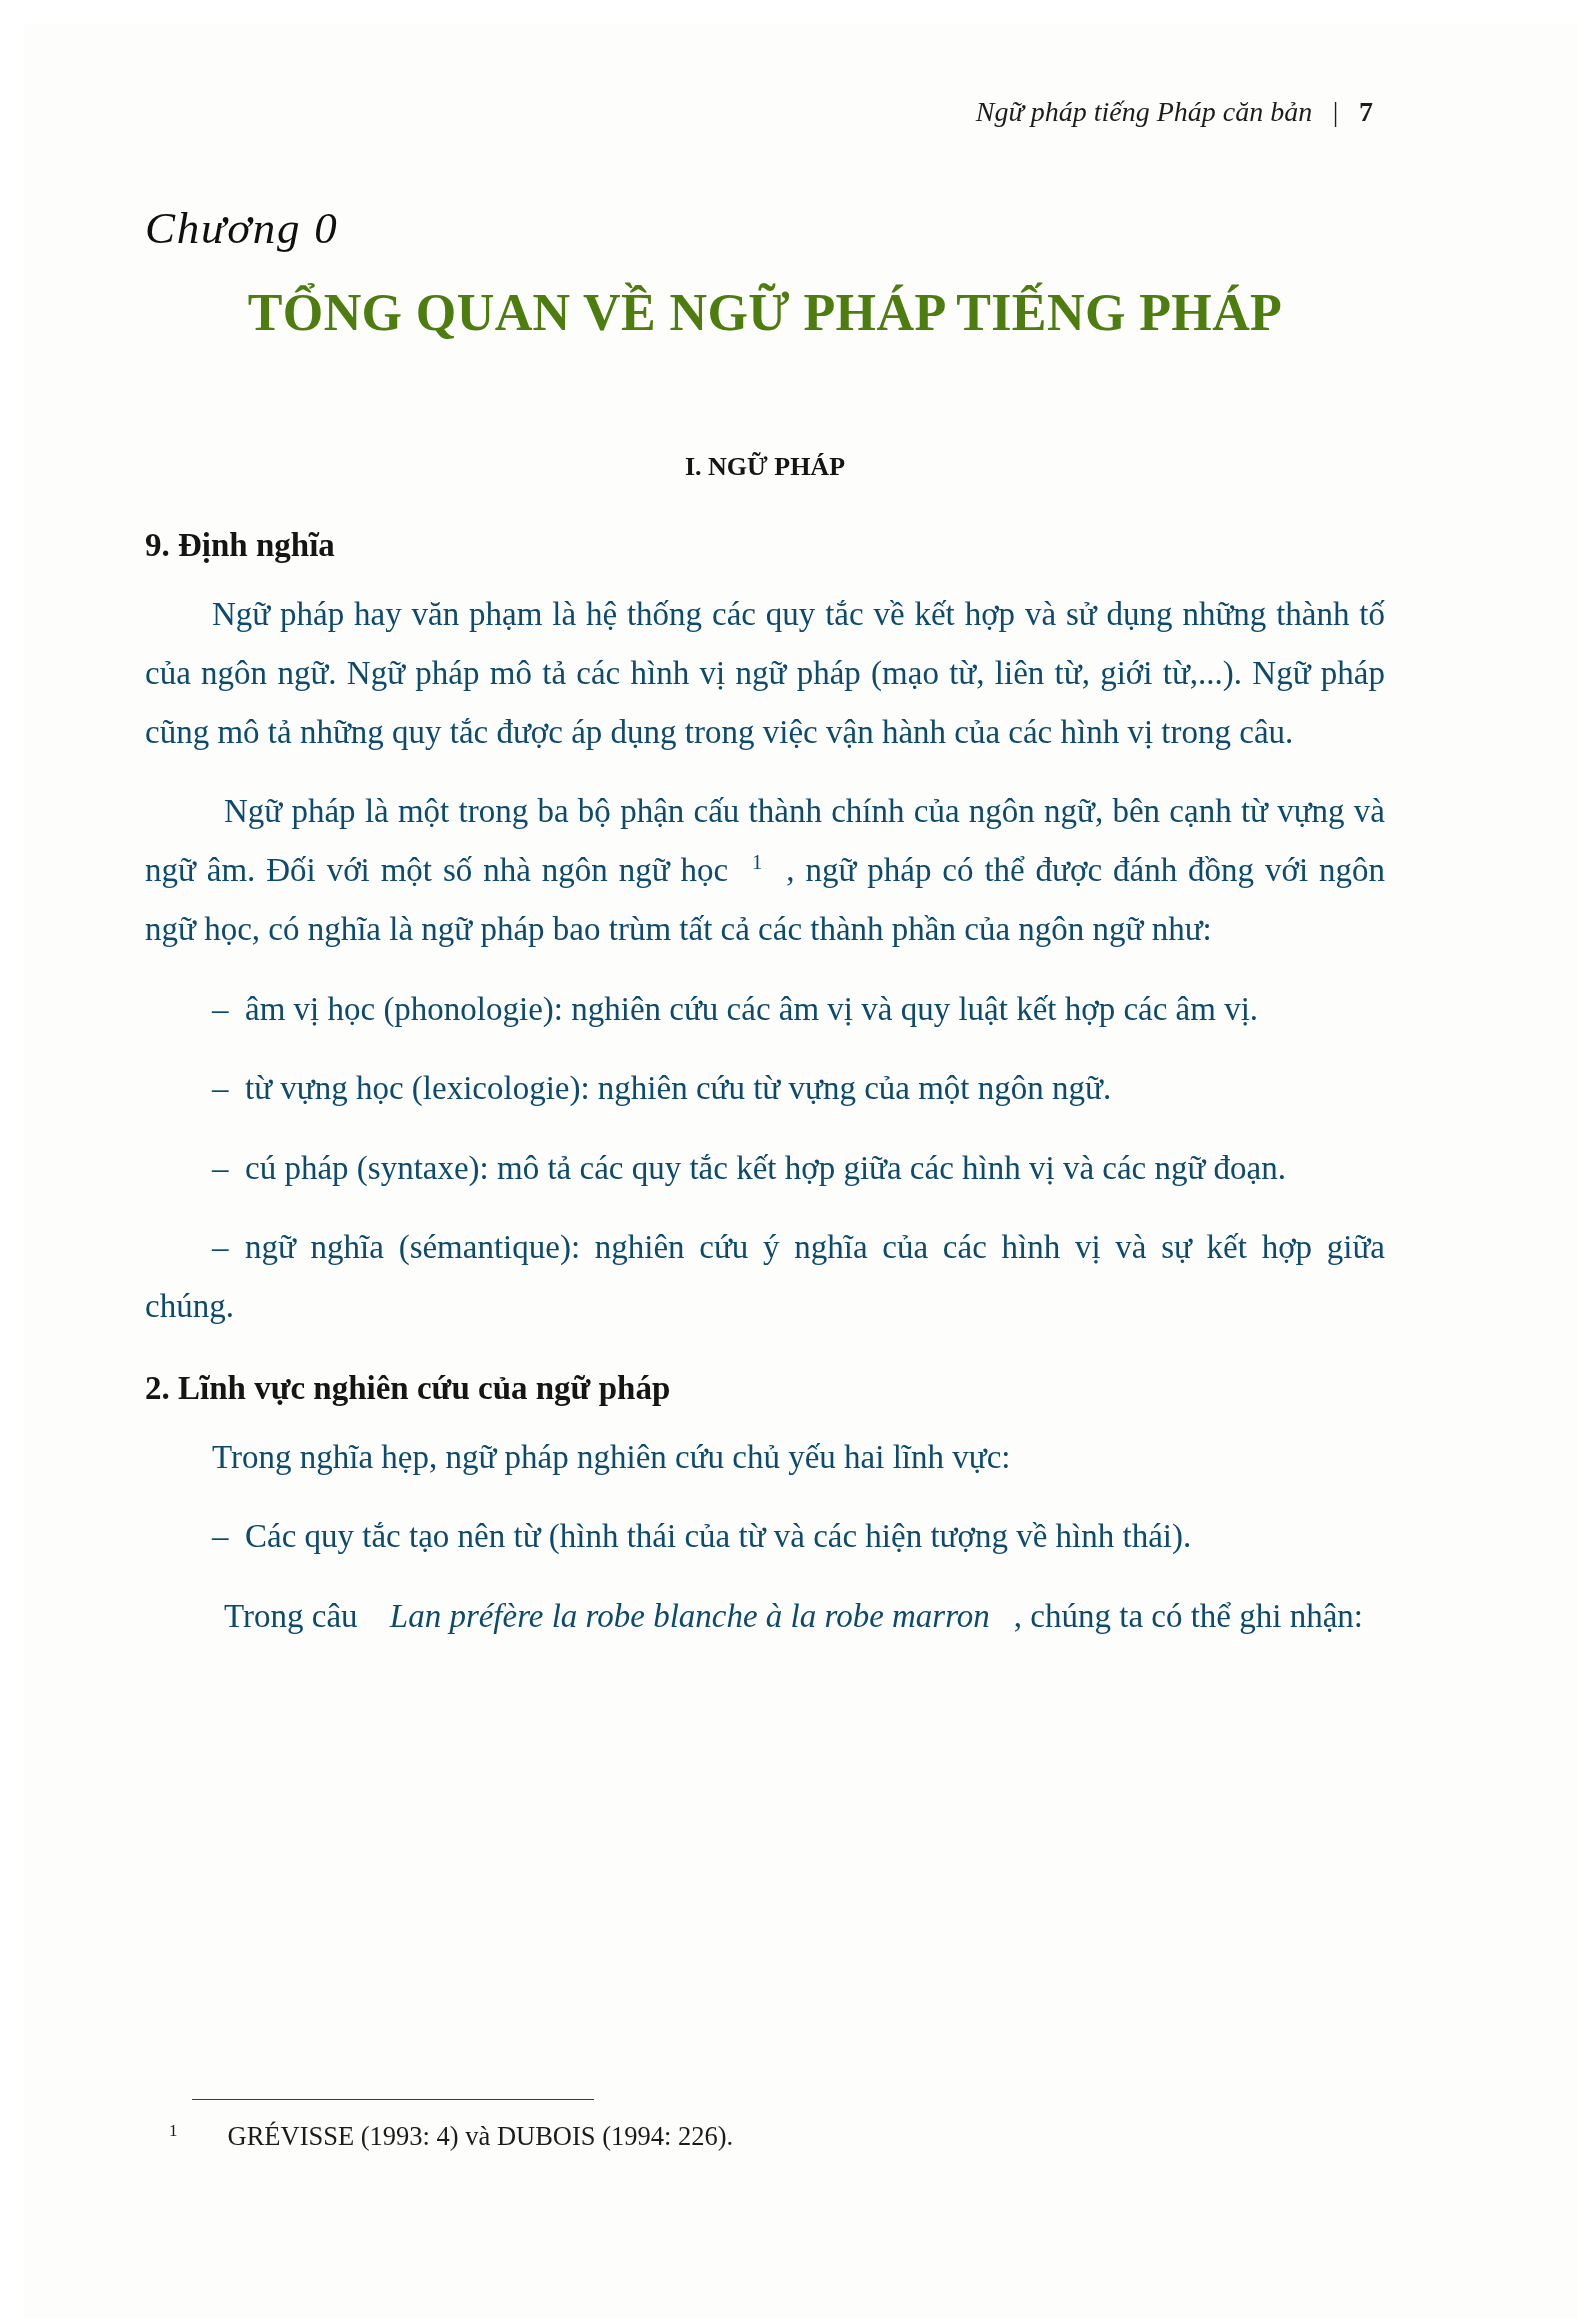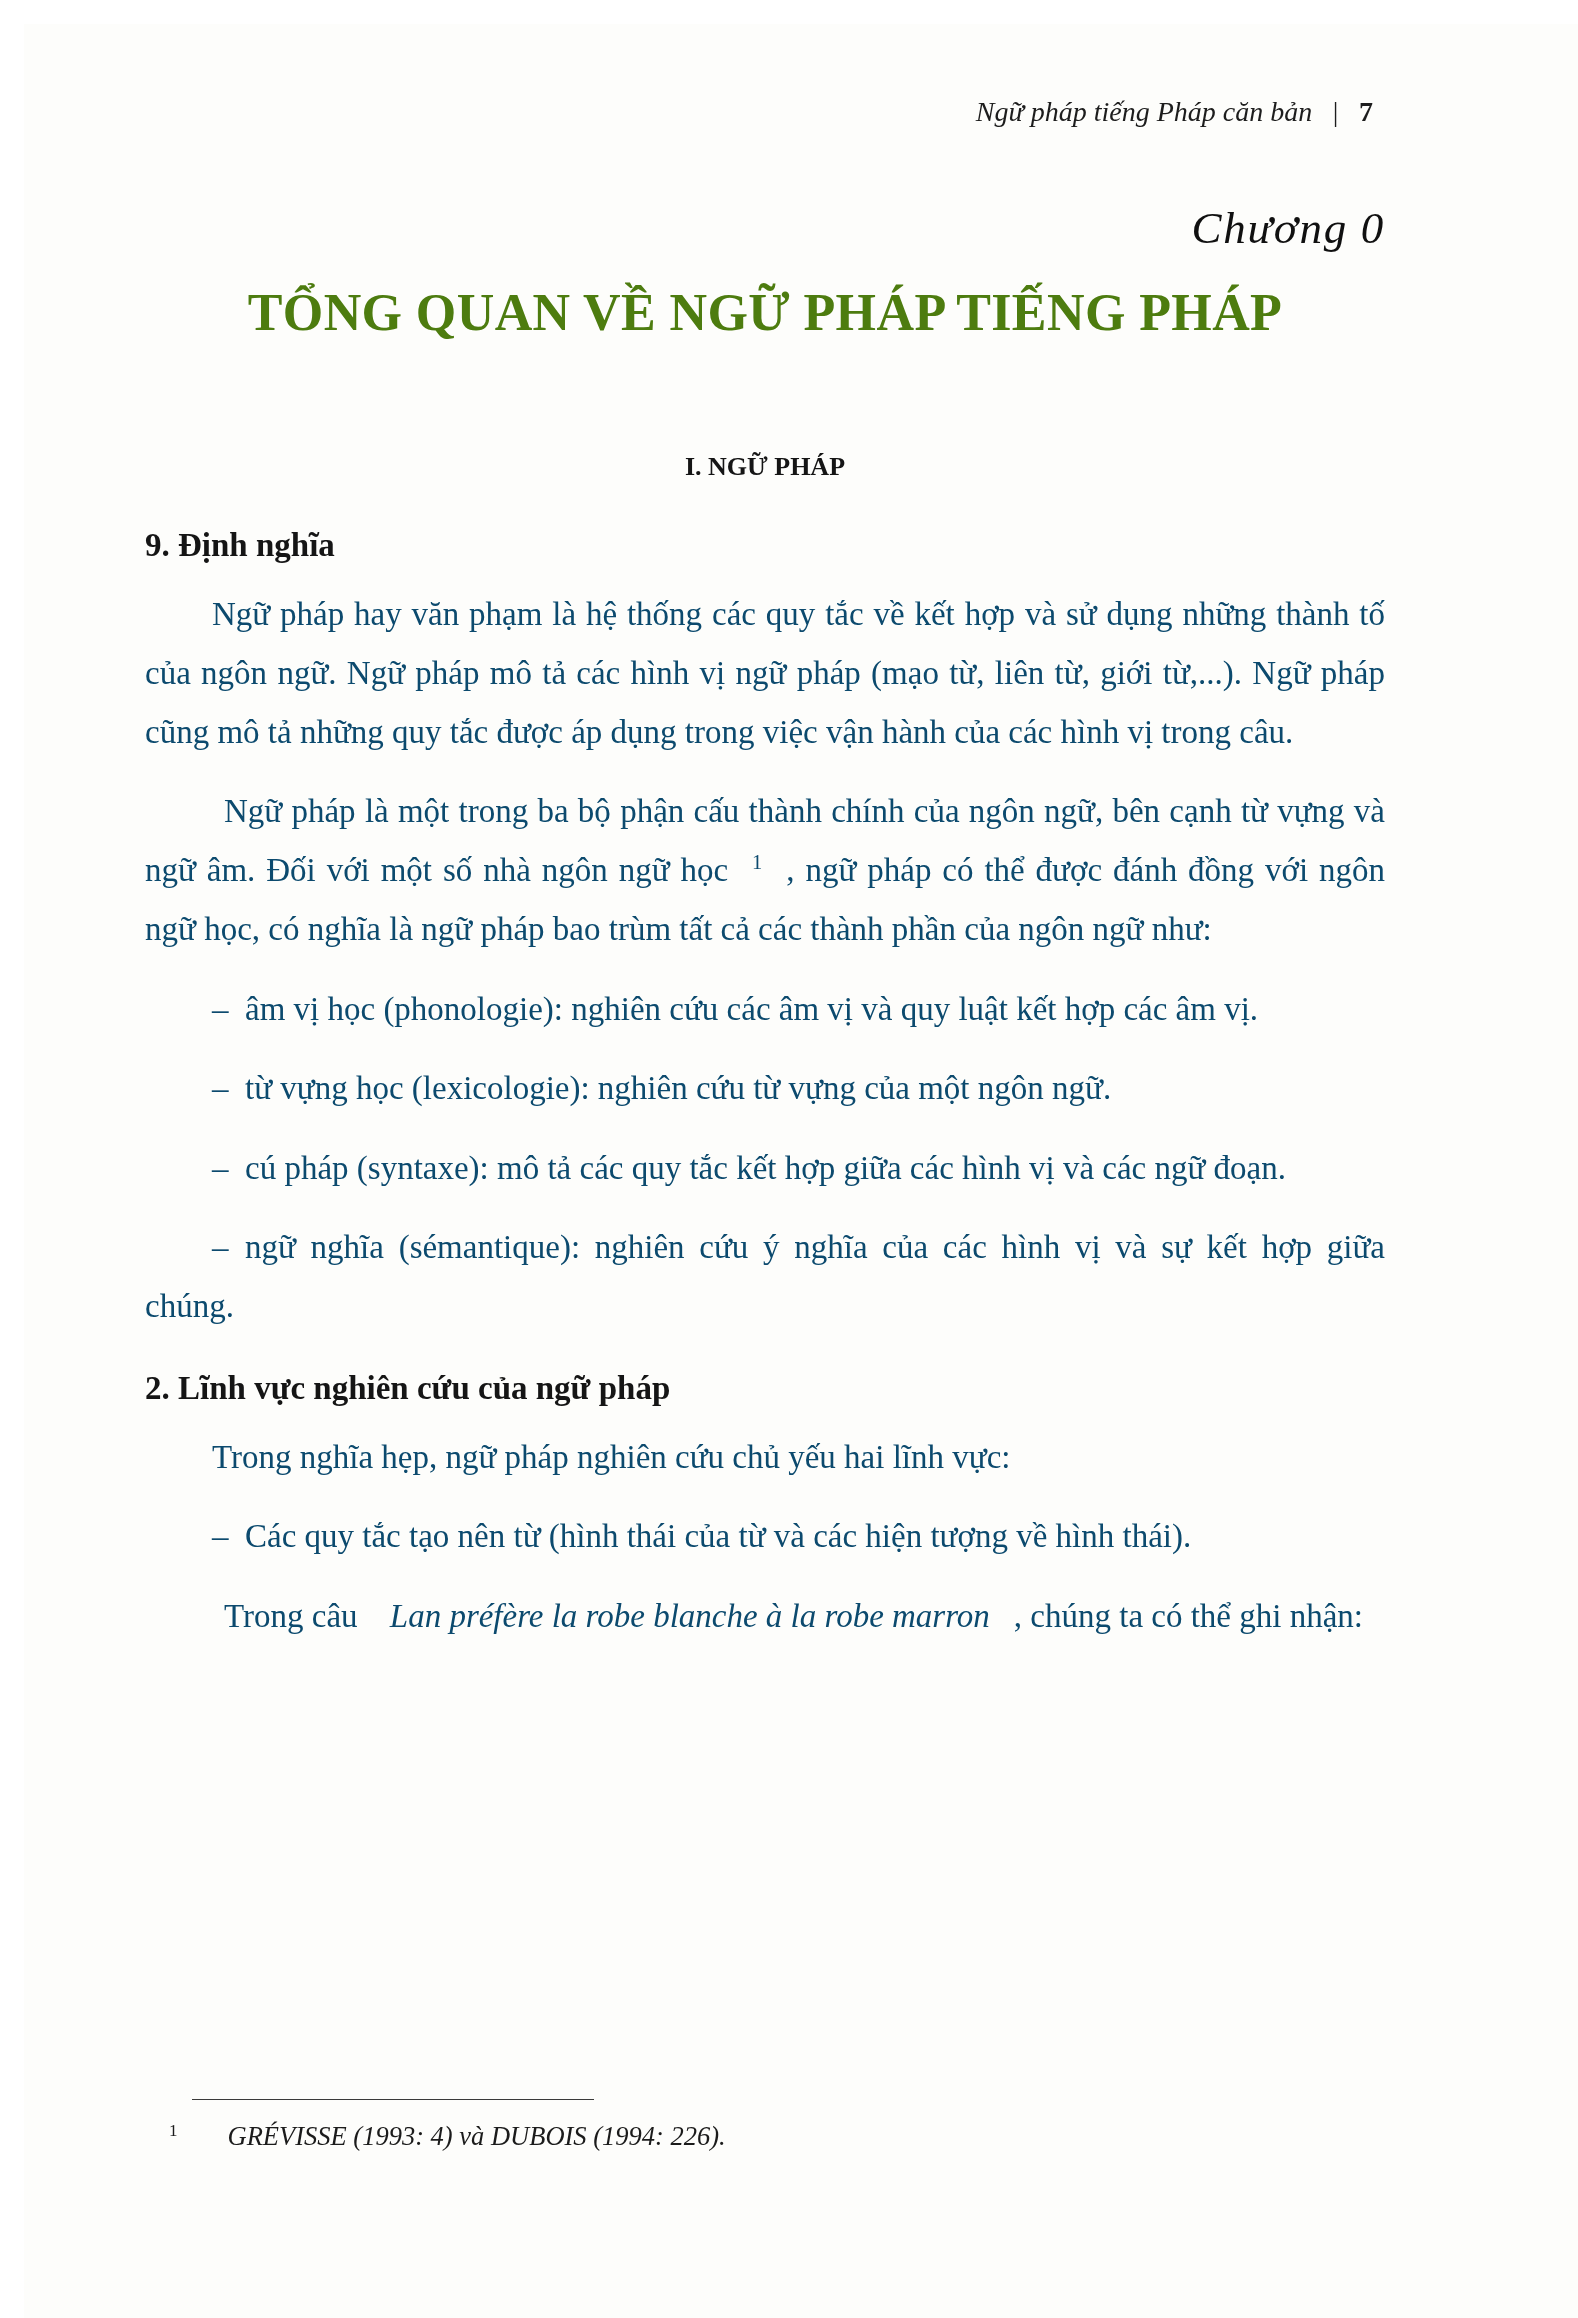--- a/index.html
+++ b/index.html
@@ -30,21 +30,21 @@
     color: #1d1d1d;
     white-space: nowrap;
   }
   .running-header .book-title { font-style: italic; }
   .running-header .sep { margin: 0 8.6px; font-weight: 400; }
   .running-header .pagenum { font-weight: 700; }
 
   
   .chapter-label {
     margin-top: 74px;
-    text-align: right;
+    text-align: left;
     font-style: italic;
     font-size: 45px;
     letter-spacing: 1.7px;
     color: #101010;
   }
   .page-title {
     margin-top: 29px;
     text-align: center;
     font-size: 52px;
     font-weight: 700;
@@ -102,21 +102,20 @@
     margin-top: 20.5px;
     font-size: 26.5px;
     color: #1b1b1b;
   }
   .footnote .fn-marker {
     font-size: 17px;
     vertical-align: super;
   }
   .footnote .fn-text {
     margin-left: 38px;
-    font-style: italic;
   }
 </style>
 </head>
 <body>
 
 <div class="page">
 
   <div class="running-header">
     <span class="book-title">Ngữ pháp tiếng Pháp căn bản</span><span class="sep">|</span><span class="pagenum">7</span>
   </div>

